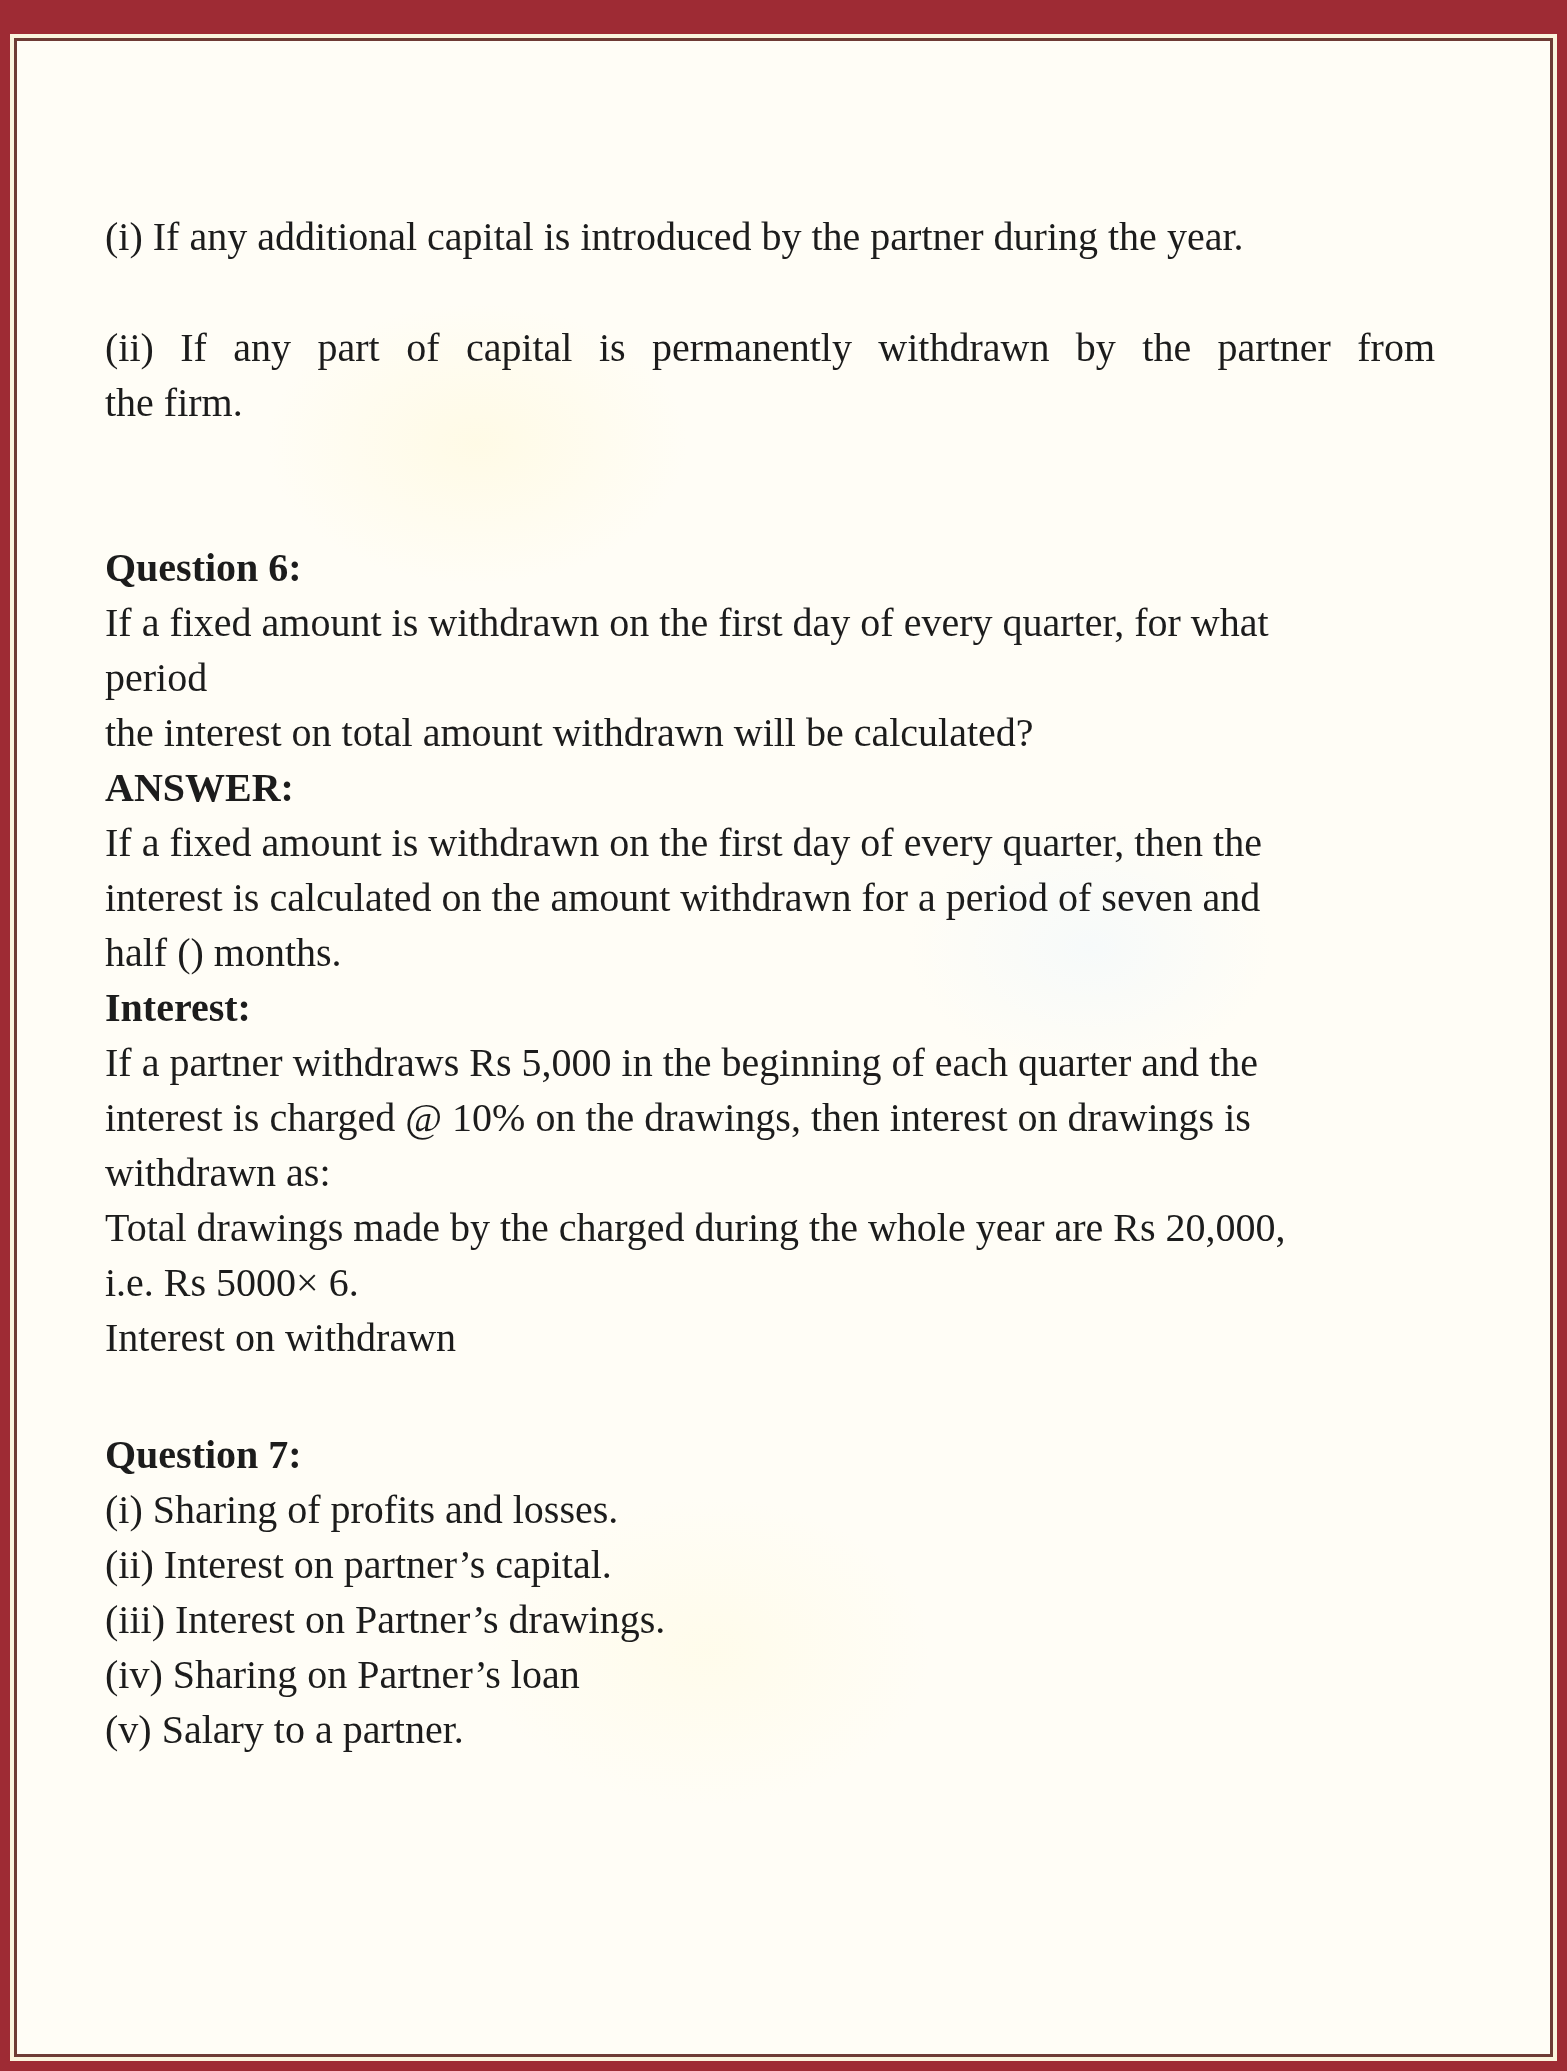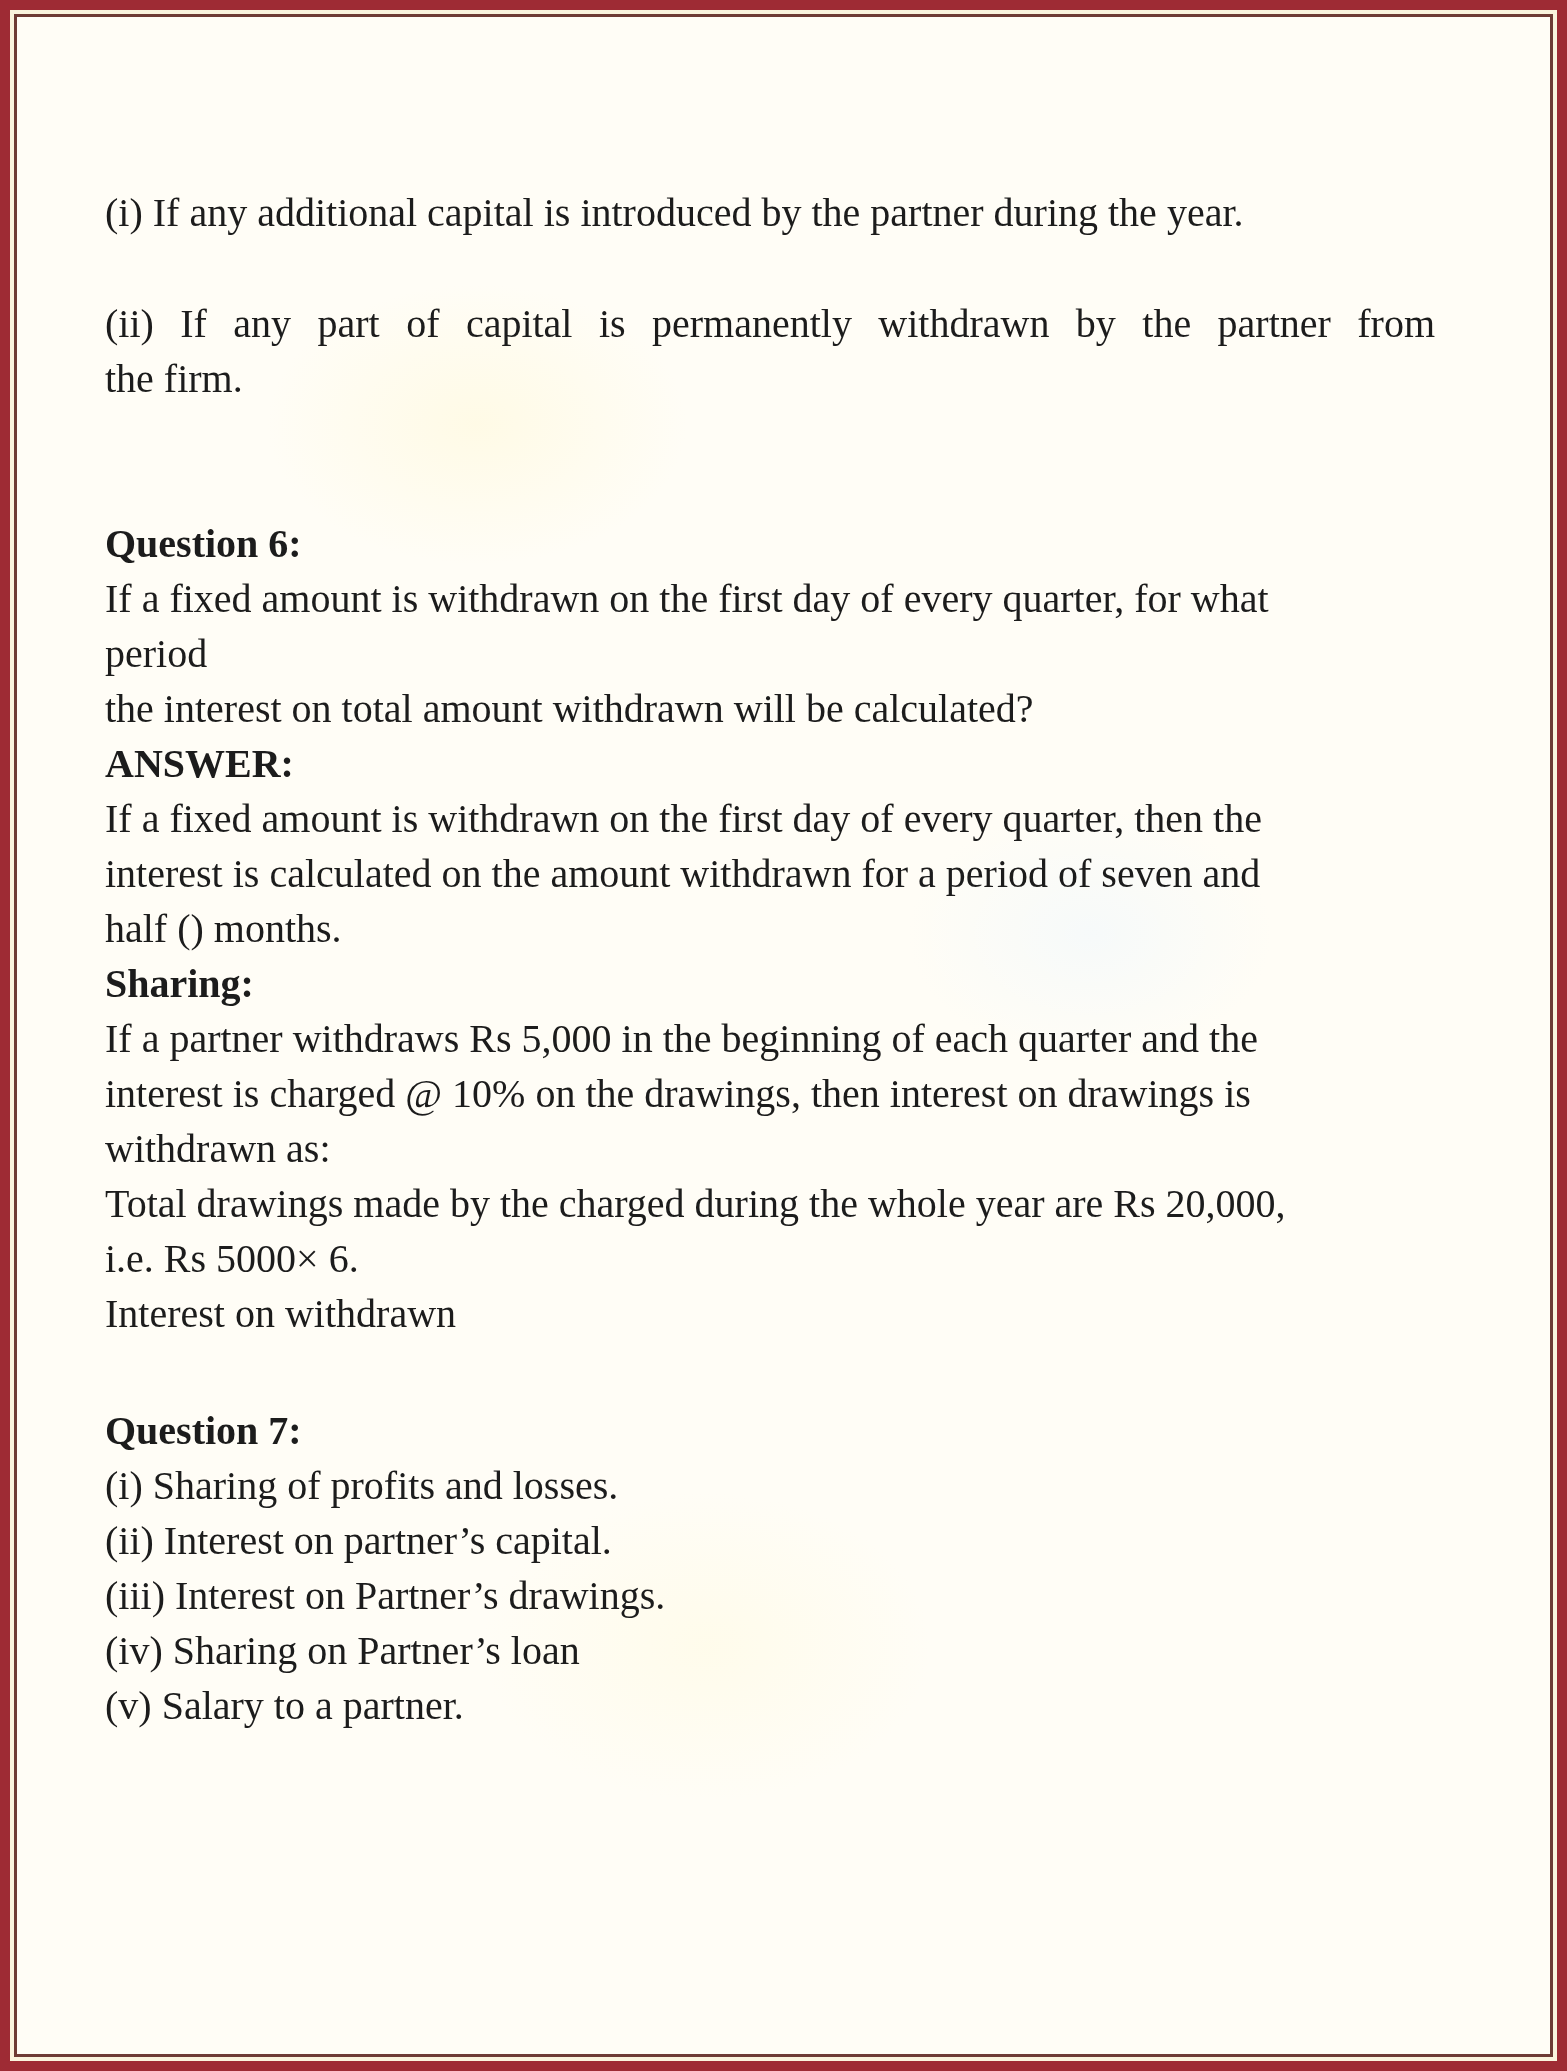--- a/index.html
+++ b/index.html
@@ -19,20 +19,21 @@
     inset: 14px;
     background:
       radial-gradient(ellipse 300px 200px at 30% 20%, rgba(255,248,214,0.5), rgba(255,248,214,0) 70%),
       radial-gradient(ellipse 260px 180px at 70% 45%, rgba(236,246,255,0.45), rgba(236,246,255,0) 70%),
       radial-gradient(ellipse 320px 220px at 45% 80%, rgba(255,250,222,0.45), rgba(255,250,222,0) 70%),
       #fffdf6;
     border: 3px solid #6e3b35;
     box-shadow: 0 0 0 4px #faf4de;
     box-sizing: border-box;
     overflow: hidden;
+    margin-top: 24px;
   }
   .content {
     padding: 168px 115px 0 88px;
     color: #1c1c1c;
     font-size: 40px;
     line-height: 55px;
   }
   .line {
     white-space: nowrap;
   }
@@ -65,21 +66,21 @@
 
     <div class="para-gap-large">
       <div class="line heading">Question 6:</div>
       <div class="line">If a fixed amount is withdrawn on the first day of every quarter, for what</div>
       <div class="line">period</div>
       <div class="line">the interest on total amount withdrawn will be calculated?</div>
       <div class="line heading">ANSWER:</div>
       <div class="line">If a fixed amount is withdrawn on the first day of every quarter, then the</div>
       <div class="line">interest is calculated on the amount withdrawn for a period of seven and</div>
       <div class="line">half () months.</div>
-      <div class="line heading">Sharing:</div>
+      <div class="line heading">Interest:</div>
       <div class="line">If a partner withdraws Rs 5,000 in the beginning of each quarter and the</div>
       <div class="line">interest is charged @ 10% on the drawings, then interest on drawings is</div>
       <div class="line">withdrawn as:</div>
       <div class="line">Total drawings made by the charged during the whole year are Rs 20,000,</div>
       <div class="line">i.e. Rs 5000× 6.</div>
       <div class="line">Interest on withdrawn</div>
     </div>
 
     <div class="para-gap-medium">
       <div class="line heading">Question 7:</div>

